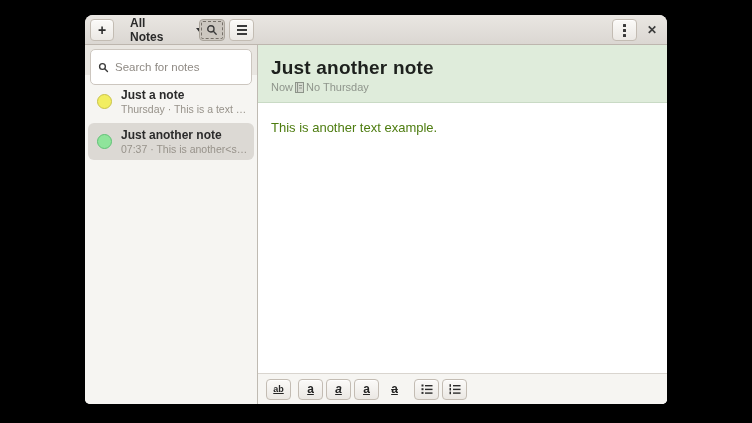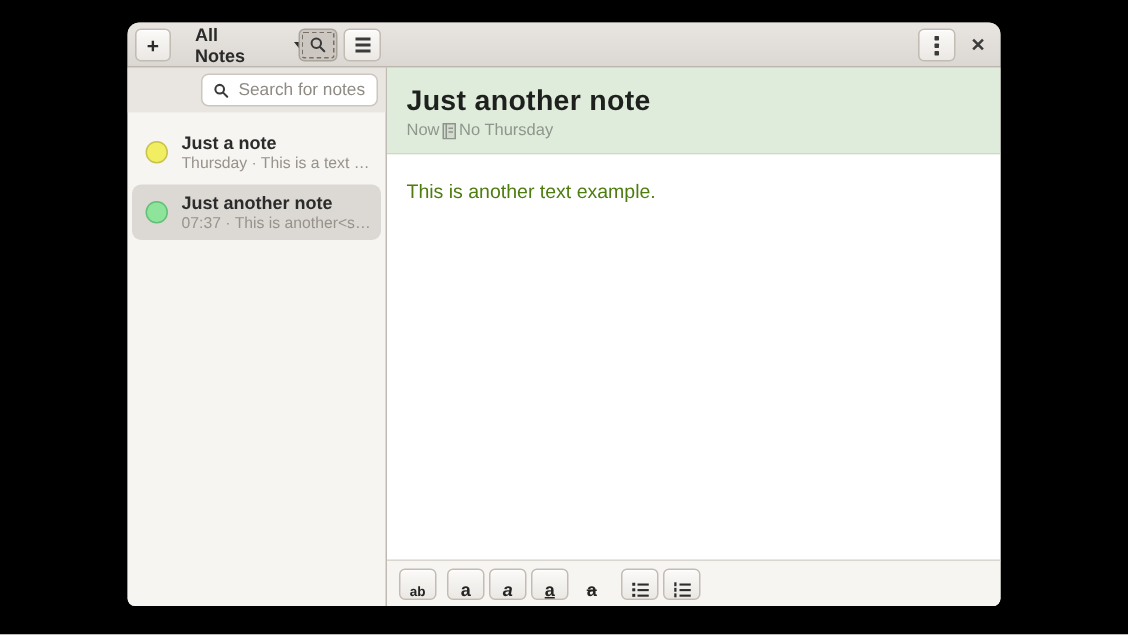--- a/index.html
+++ b/index.html
@@ -46,22 +46,22 @@
   .close-glyph { font-size:12px; font-weight:700; color:#3c3c3c; line-height:1; }
   
   .window-body { display:flex; flex:1; min-height:0; }
   
   .sidebar {
     width:173px; flex:0 0 173px; background:#f6f5f2;
     border-right:1px solid #bfbab2; display:flex; flex-direction:column;
   }
   .search-strip { height:30px; flex:0 0 30px; background:#e9e6e1; padding:4px 5px; }
   .search-entry {
-    height:22px; background:#fff; border:1px solid #ccc6bf; border-radius:5px;
-    display:flex; align-items:center; padding:0 7px; gap:6px;margin-left:44px;
+    height:36px; background:#fff; border:1px solid #ccc6bf; border-radius:5px;
+    display:flex; align-items:center; padding:0 7px; gap:6px;
   }
   .search-entry input {
     border:none; outline:none; flex:1; font-size:11.5px; color:#2f2f2f;
     font-family:"Liberation Sans", sans-serif; background:transparent; min-width:0;
   }
   .search-entry input::placeholder { color:#8f8a84; }
   .note-list { padding:8px 3px 0 3px; display:flex; flex-direction:column; gap:3px; }
   .note-row {
     display:flex; align-items:center; gap:9px; padding:5px 6px 5px 9px;
     border-radius:6px; min-height:34px;
@@ -90,25 +90,25 @@
   .note-meta-text { font-size:11px; color:#8f958c; }
   .editor { flex:1; background:#fff; padding:17px 13px; }
   .editor-text { font-size:13px; color:#4d7c0f; }
   
   .format-bar {
     flex:0 0 31px; background:#f6f5f2; border-top:1px solid #d9d5cf;
     display:flex; align-items:center; padding:0 8px;
   }
   .fmt-btn {
     height:21px; min-width:25px; padding:0 5px;
-    display:flex; align-items:flex-end; justify-content:center;
+    display:flex; align-items:center; justify-content:center;
     border:1px solid #c3bcb3; border-radius:4px;
     background:linear-gradient(#fbfaf8,#ebe8e4);
     box-shadow:inset 0 1px 0 rgba(255,255,255,0.7);
-    font-size:12px; font-weight:700; color:#242424; line-height:1;
+    font-size:12px; font-weight:700; color:#242424; line-height:1;text-decoration:underline;
   }
   .fmt-btn.flat { border-color:transparent; background:transparent; box-shadow:none; }
   .fmt-btn + .fmt-btn { margin-left:3px; }
   .fmt-gap { width:7px; flex:0 0 7px; }
   .glyph-small { font-size:9px; font-weight:700; }
   .glyph-italic { font-style:italic; font-weight:700; }
   .glyph-underline { text-decoration:underline; }
   .glyph-strike { text-decoration:line-through; }
 </style>
 </head>

